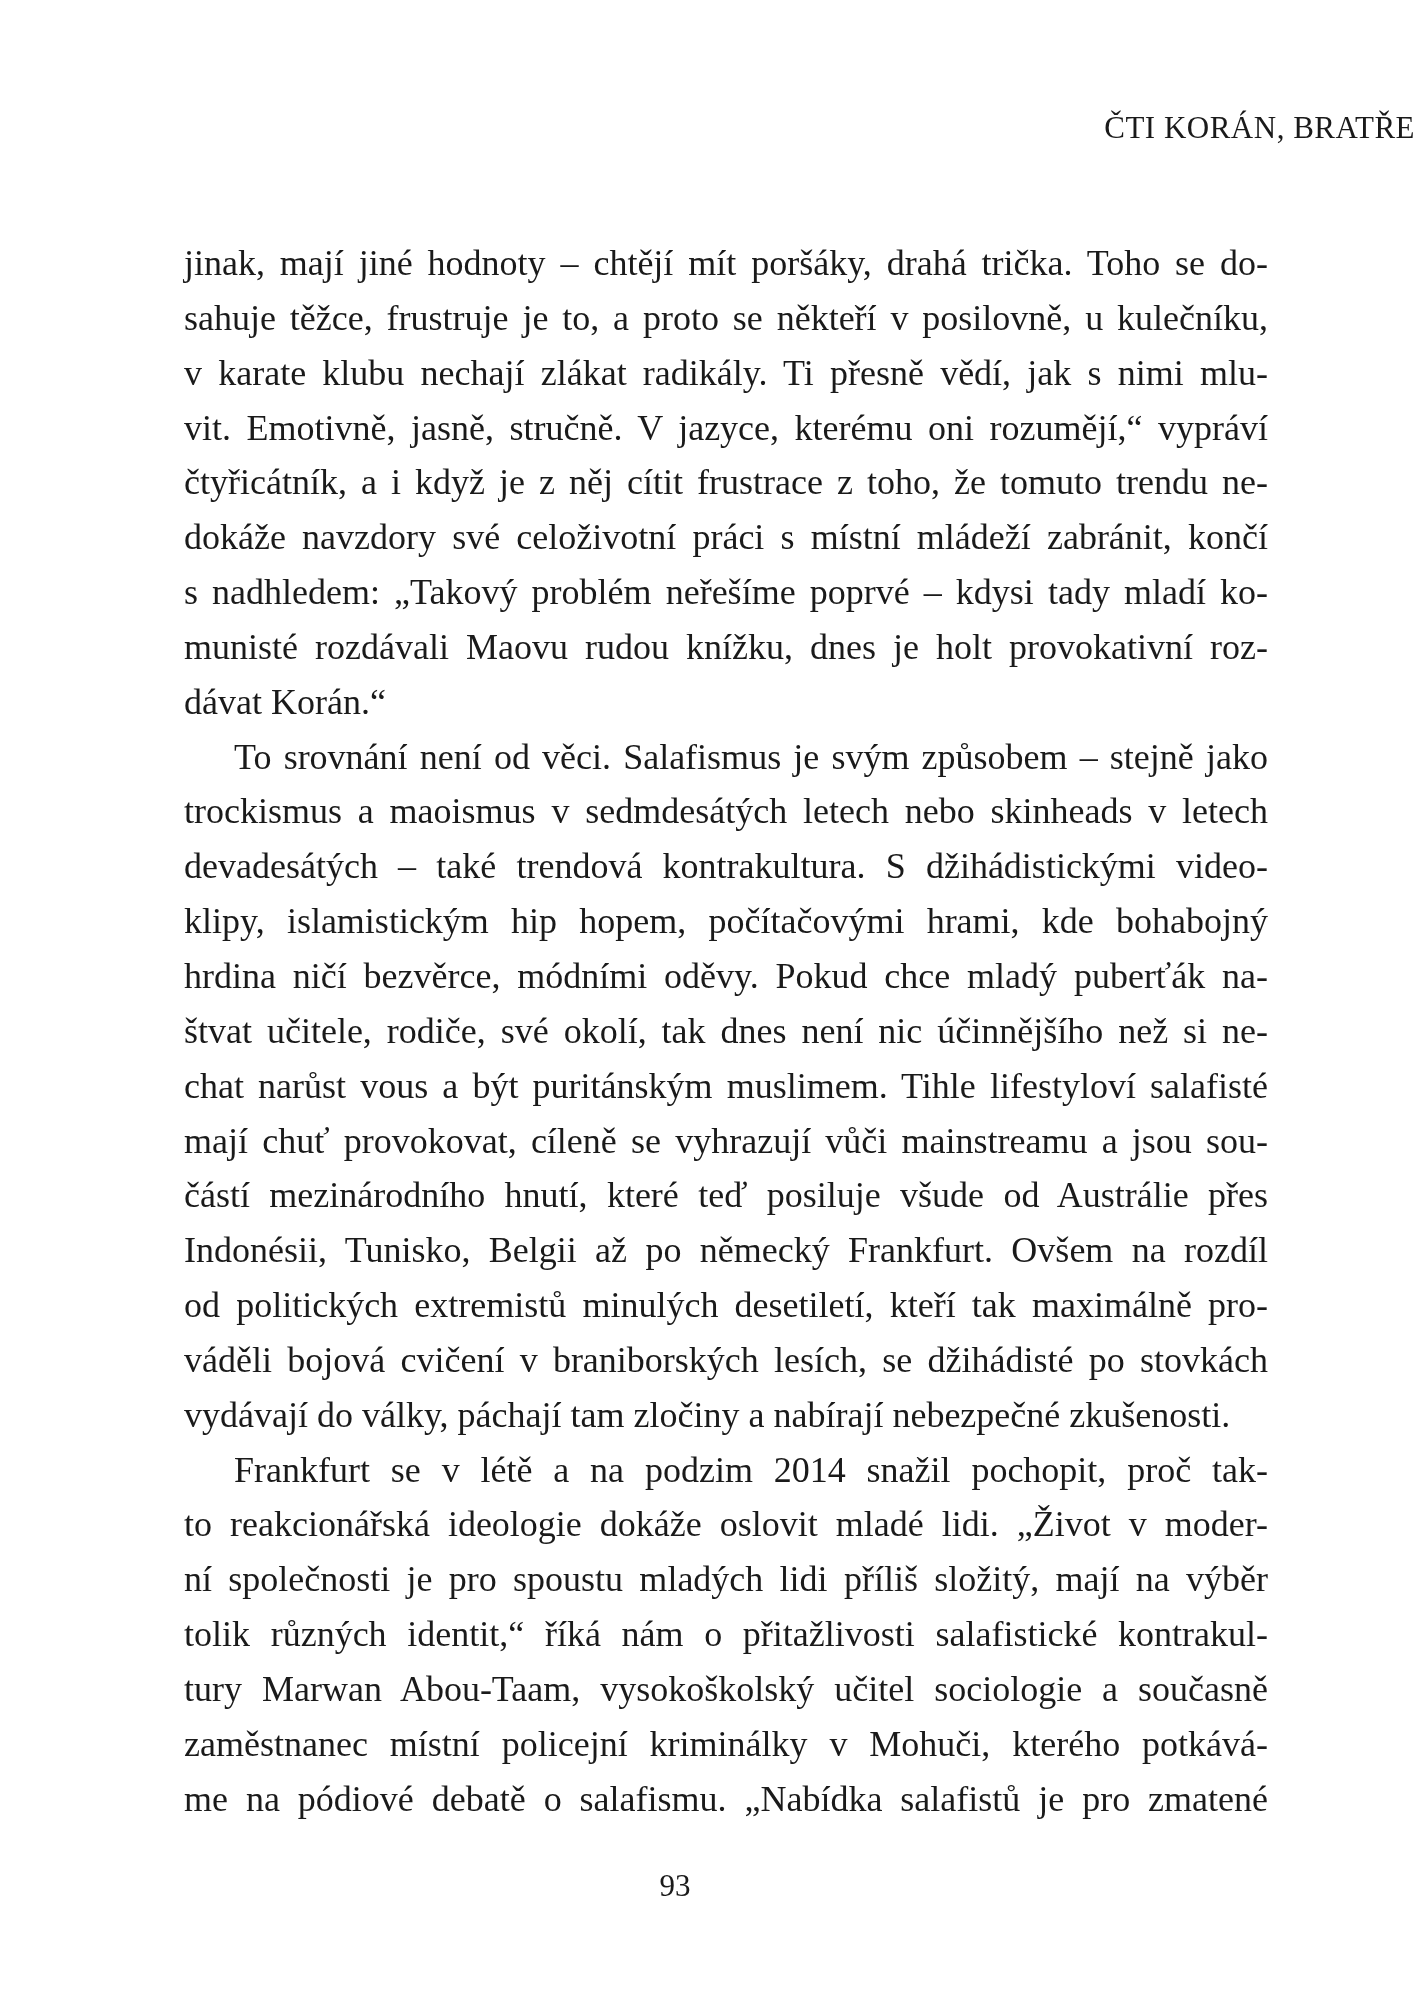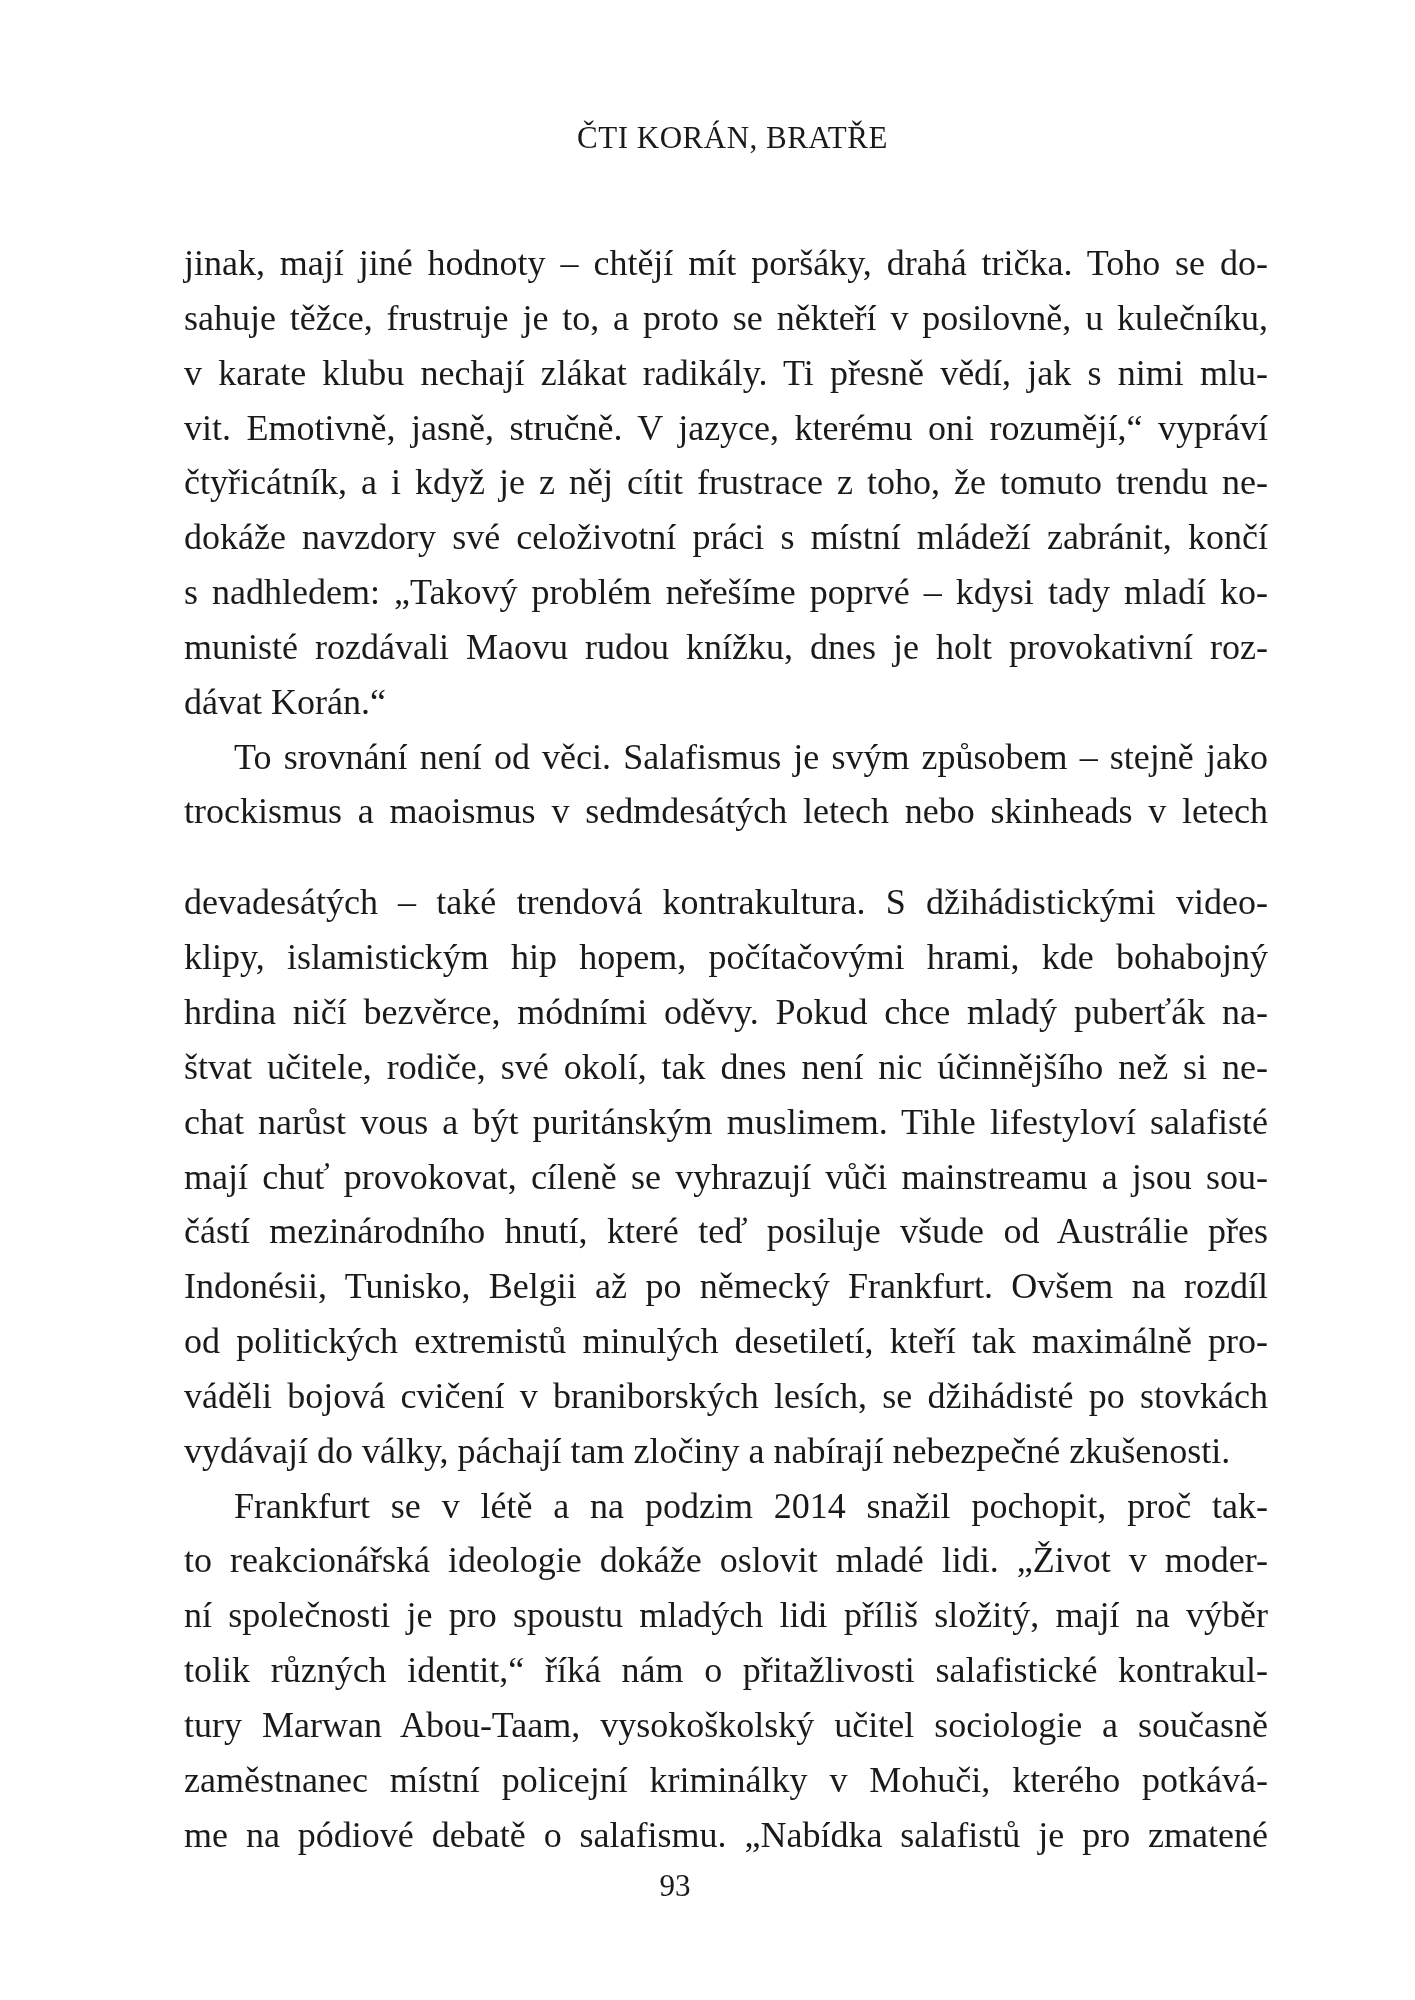--- a/index.html
+++ b/index.html
@@ -10,24 +10,24 @@
     body {
       width: 1415px;
       height: 2000px;
       position: relative;
       overflow: hidden;
       color: #1a1a1a;
       font-family: "Liberation Serif", "DejaVu Serif", serif;
     }
     .running-head {
       position: absolute;
-      top: 118px;
+      top: 108px;
       left: 0;
       width: 1415px;
-      text-align: center;
+      text-align: right;
       font-size: 31px;
       letter-spacing: 0.5px;
       line-height: 40px;
       padding-left: 50px;
       box-sizing: border-box;
     }
     .text-block {
       position: absolute;
       top: 236px;
       left: 184px;
@@ -77,21 +77,21 @@
       <span class="line" style="word-spacing: 6.51px; text-align: left; text-align-last: left;">vit. Emotivně, jasně, stručně. V jazyce, kterému oni rozumějí,“ vypráví</span>
       <span class="line" style="word-spacing: 5.03px; text-align: left; text-align-last: left;">čtyřicátník, a i když je z něj cítit frustrace z toho, že tomuto trendu ne-</span>
       <span class="line" style="word-spacing: 7.15px; text-align: left; text-align-last: left;">dokáže navzdory své celoživotní práci s místní mládeží zabránit, končí</span>
       <span class="line" style="word-spacing: 5.08px; text-align: left; text-align-last: left;">s nadhledem: „Takový problém neřešíme poprvé – kdysi tady mladí ko-</span>
       <span class="line" style="word-spacing: 8.02px; text-align: left; text-align-last: left;">munisté rozdávali Maovu rudou knížku, dnes je holt provokativní roz-</span>
       <span class="line last">dávat Korán.“</span>
     </div>
   <div class="para">
       <span class="line indent" style="word-spacing: 3.15px; text-align: left; text-align-last: left;">To srovnání není od věci. Salafismus je svým způsobem – stejně jako</span>
       <span class="line" style="word-spacing: 6.81px; text-align: left; text-align-last: left;">trockismus a maoismus v sedmdesátých letech nebo skinheads v letech</span>
-      <span class="line" style="word-spacing: 11.19px; text-align: left; text-align-last: left; margin-top: 36px;">devadesátých – také trendová kontrakultura. S džihádistickými video-</span>
+      <span class="line" style="word-spacing: 11.19px; text-align: left; text-align-last: left;">devadesátých – také trendová kontrakultura. S džihádistickými video-</span>
       <span class="line" style="word-spacing: 13.21px; text-align: left; text-align-last: left;">klipy, islamistickým hip hopem, počítačovými hrami, kde bohabojný</span>
       <span class="line" style="word-spacing: 7.81px; text-align: left; text-align-last: left;">hrdina ničí bezvěrce, módními oděvy. Pokud chce mladý puberťák na-</span>
       <span class="line" style="word-spacing: 5.94px; text-align: left; text-align-last: left;">štvat učitele, rodiče, své okolí, tak dnes není nic účinnějšího než si ne-</span>
       <span class="line" style="word-spacing: 5.12px; text-align: left; text-align-last: left;">chat narůst vous a být puritánským muslimem. Tihle lifestyloví salafisté</span>
       <span class="line" style="word-spacing: 5.19px; text-align: left; text-align-last: left;">mají chuť provokovat, cíleně se vyhrazují vůči mainstreamu a jsou sou-</span>
       <span class="line" style="word-spacing: 10.33px; text-align: left; text-align-last: left;">částí mezinárodního hnutí, které teď posiluje všude od Austrálie přes</span>
       <span class="line" style="word-spacing: 9.35px; text-align: left; text-align-last: left;">Indonésii, Tunisko, Belgii až po německý Frankfurt. Ovšem na rozdíl</span>
       <span class="line" style="word-spacing: 7.16px; text-align: left; text-align-last: left;">od politických extremistů minulých desetiletí, kteří tak maximálně pro-</span>
       <span class="line" style="word-spacing: 6.25px; text-align: left; text-align-last: left;">váděli bojová cvičení v braniborských lesích, se džihádisté po stovkách</span>
       <span class="line last">vydávají do války, páchají tam zločiny a nabírají nebezpečné zkušenosti.</span>

